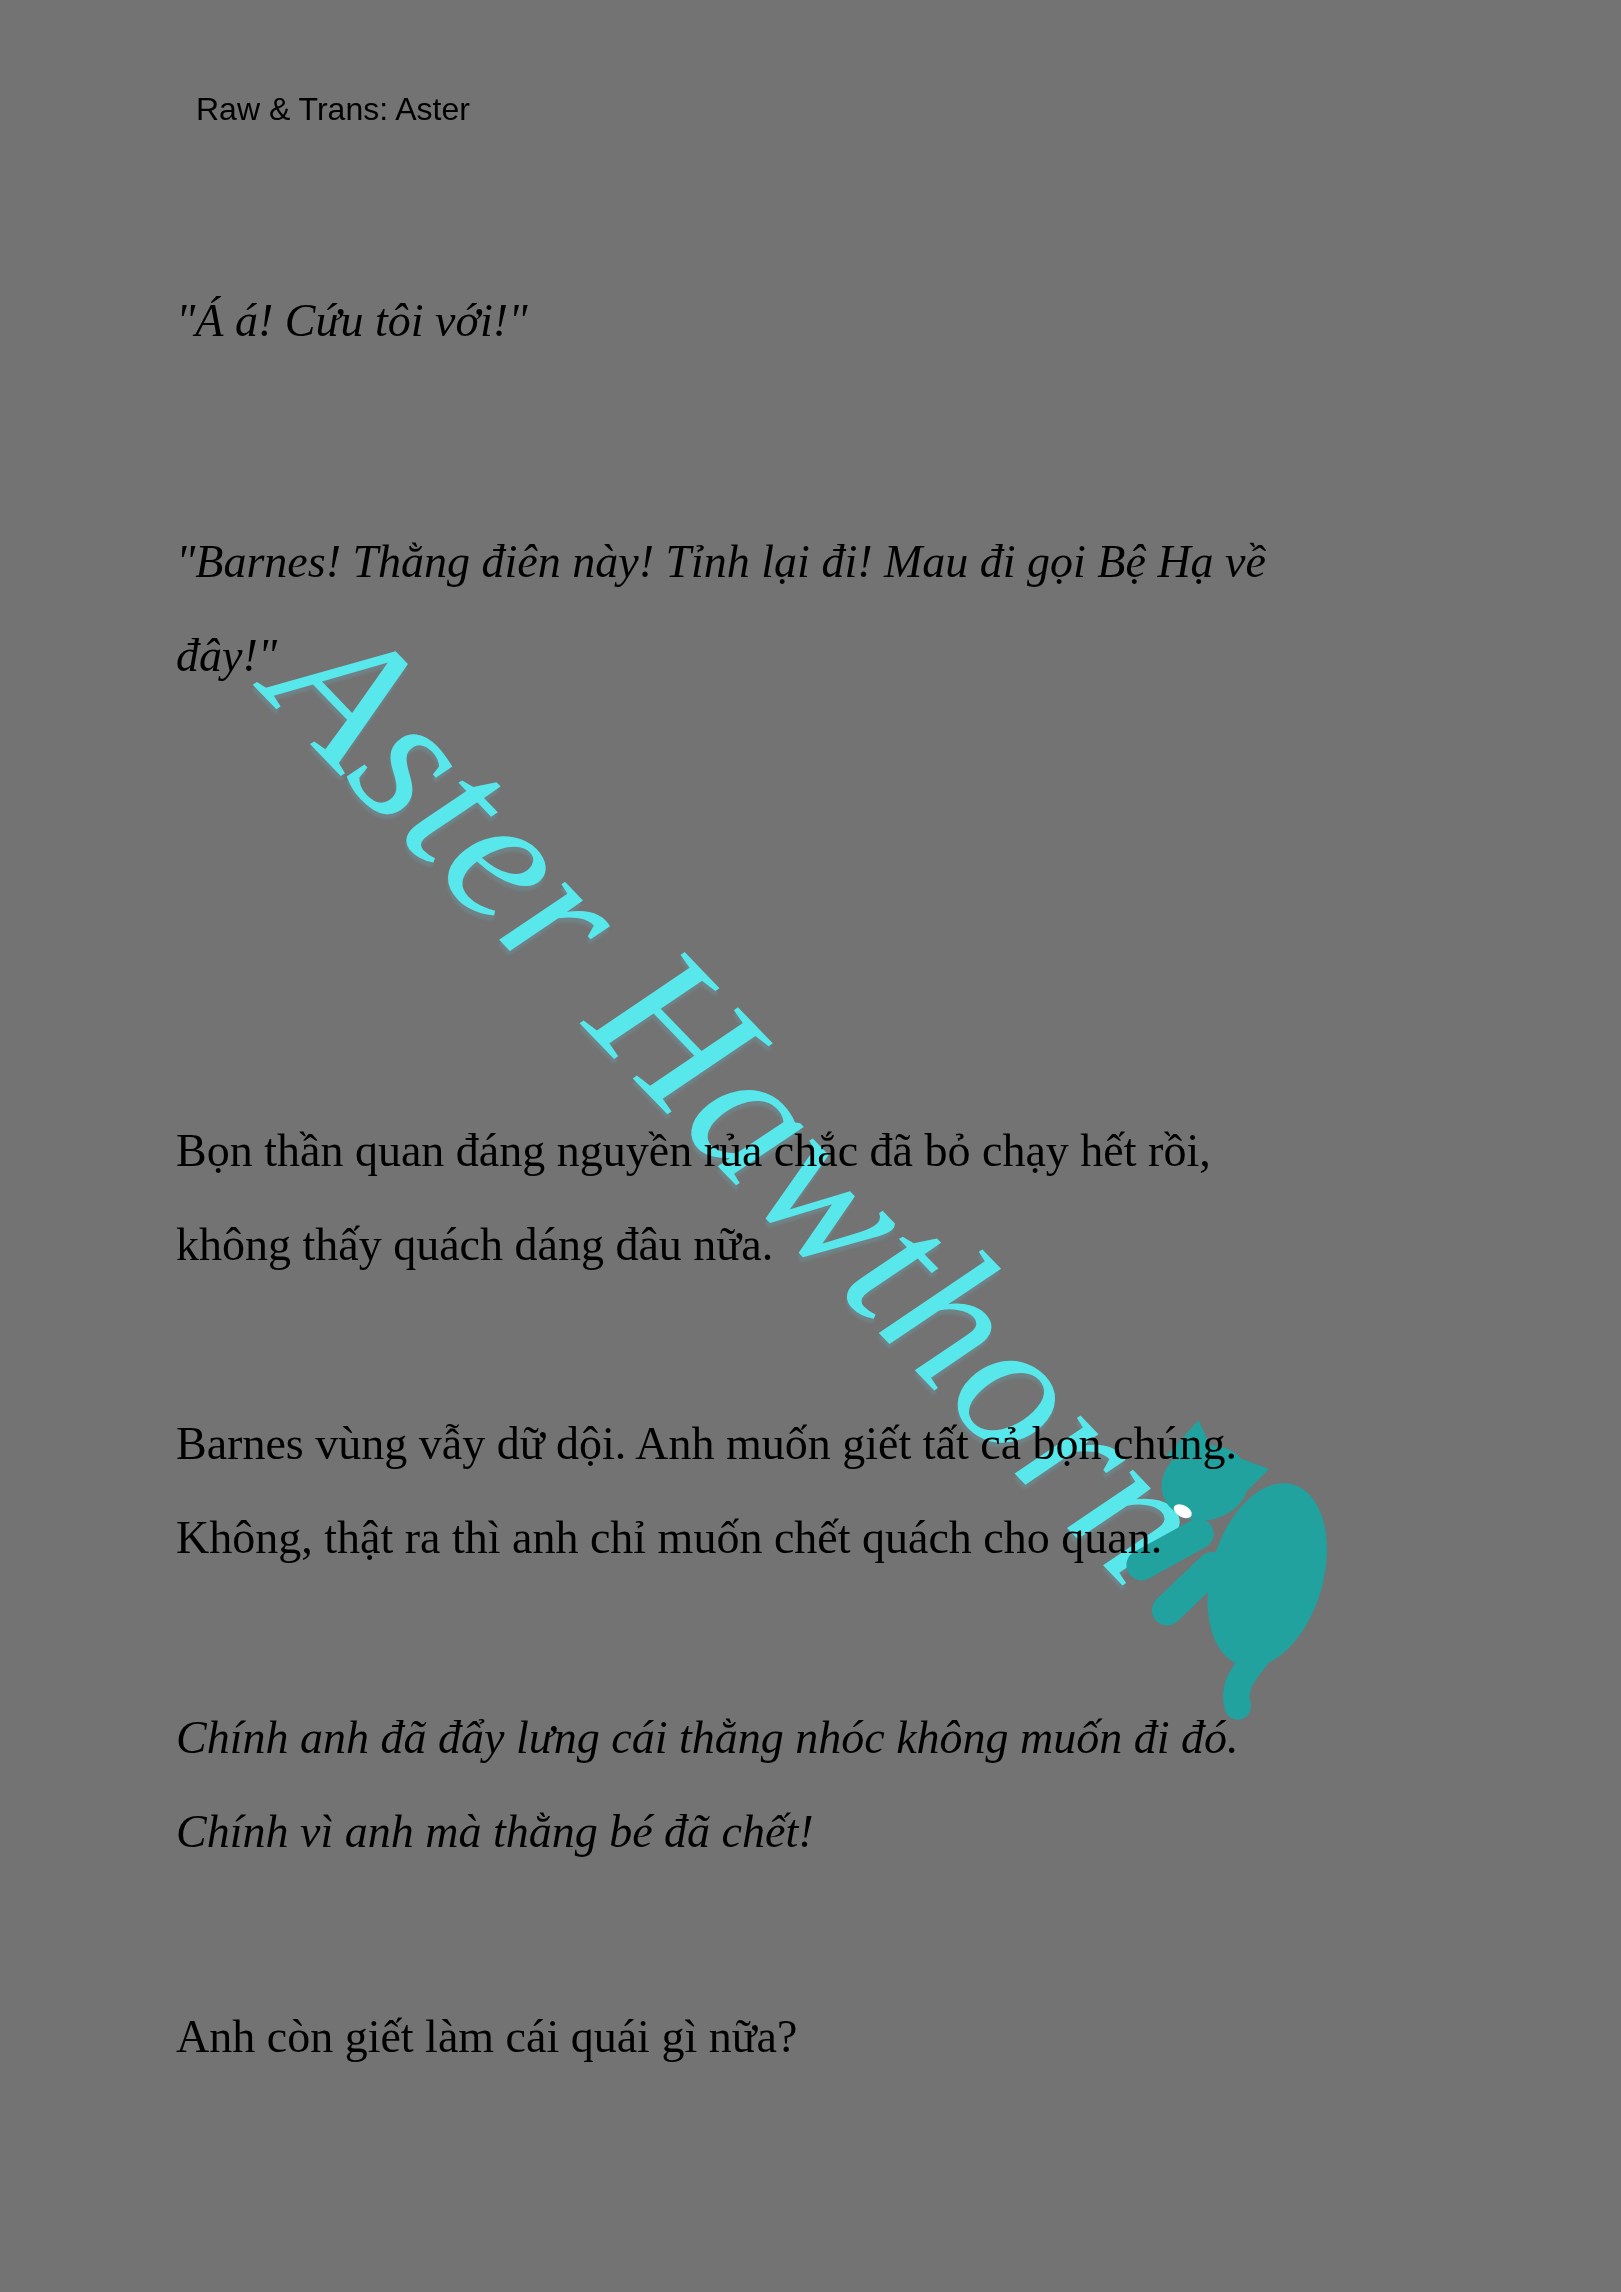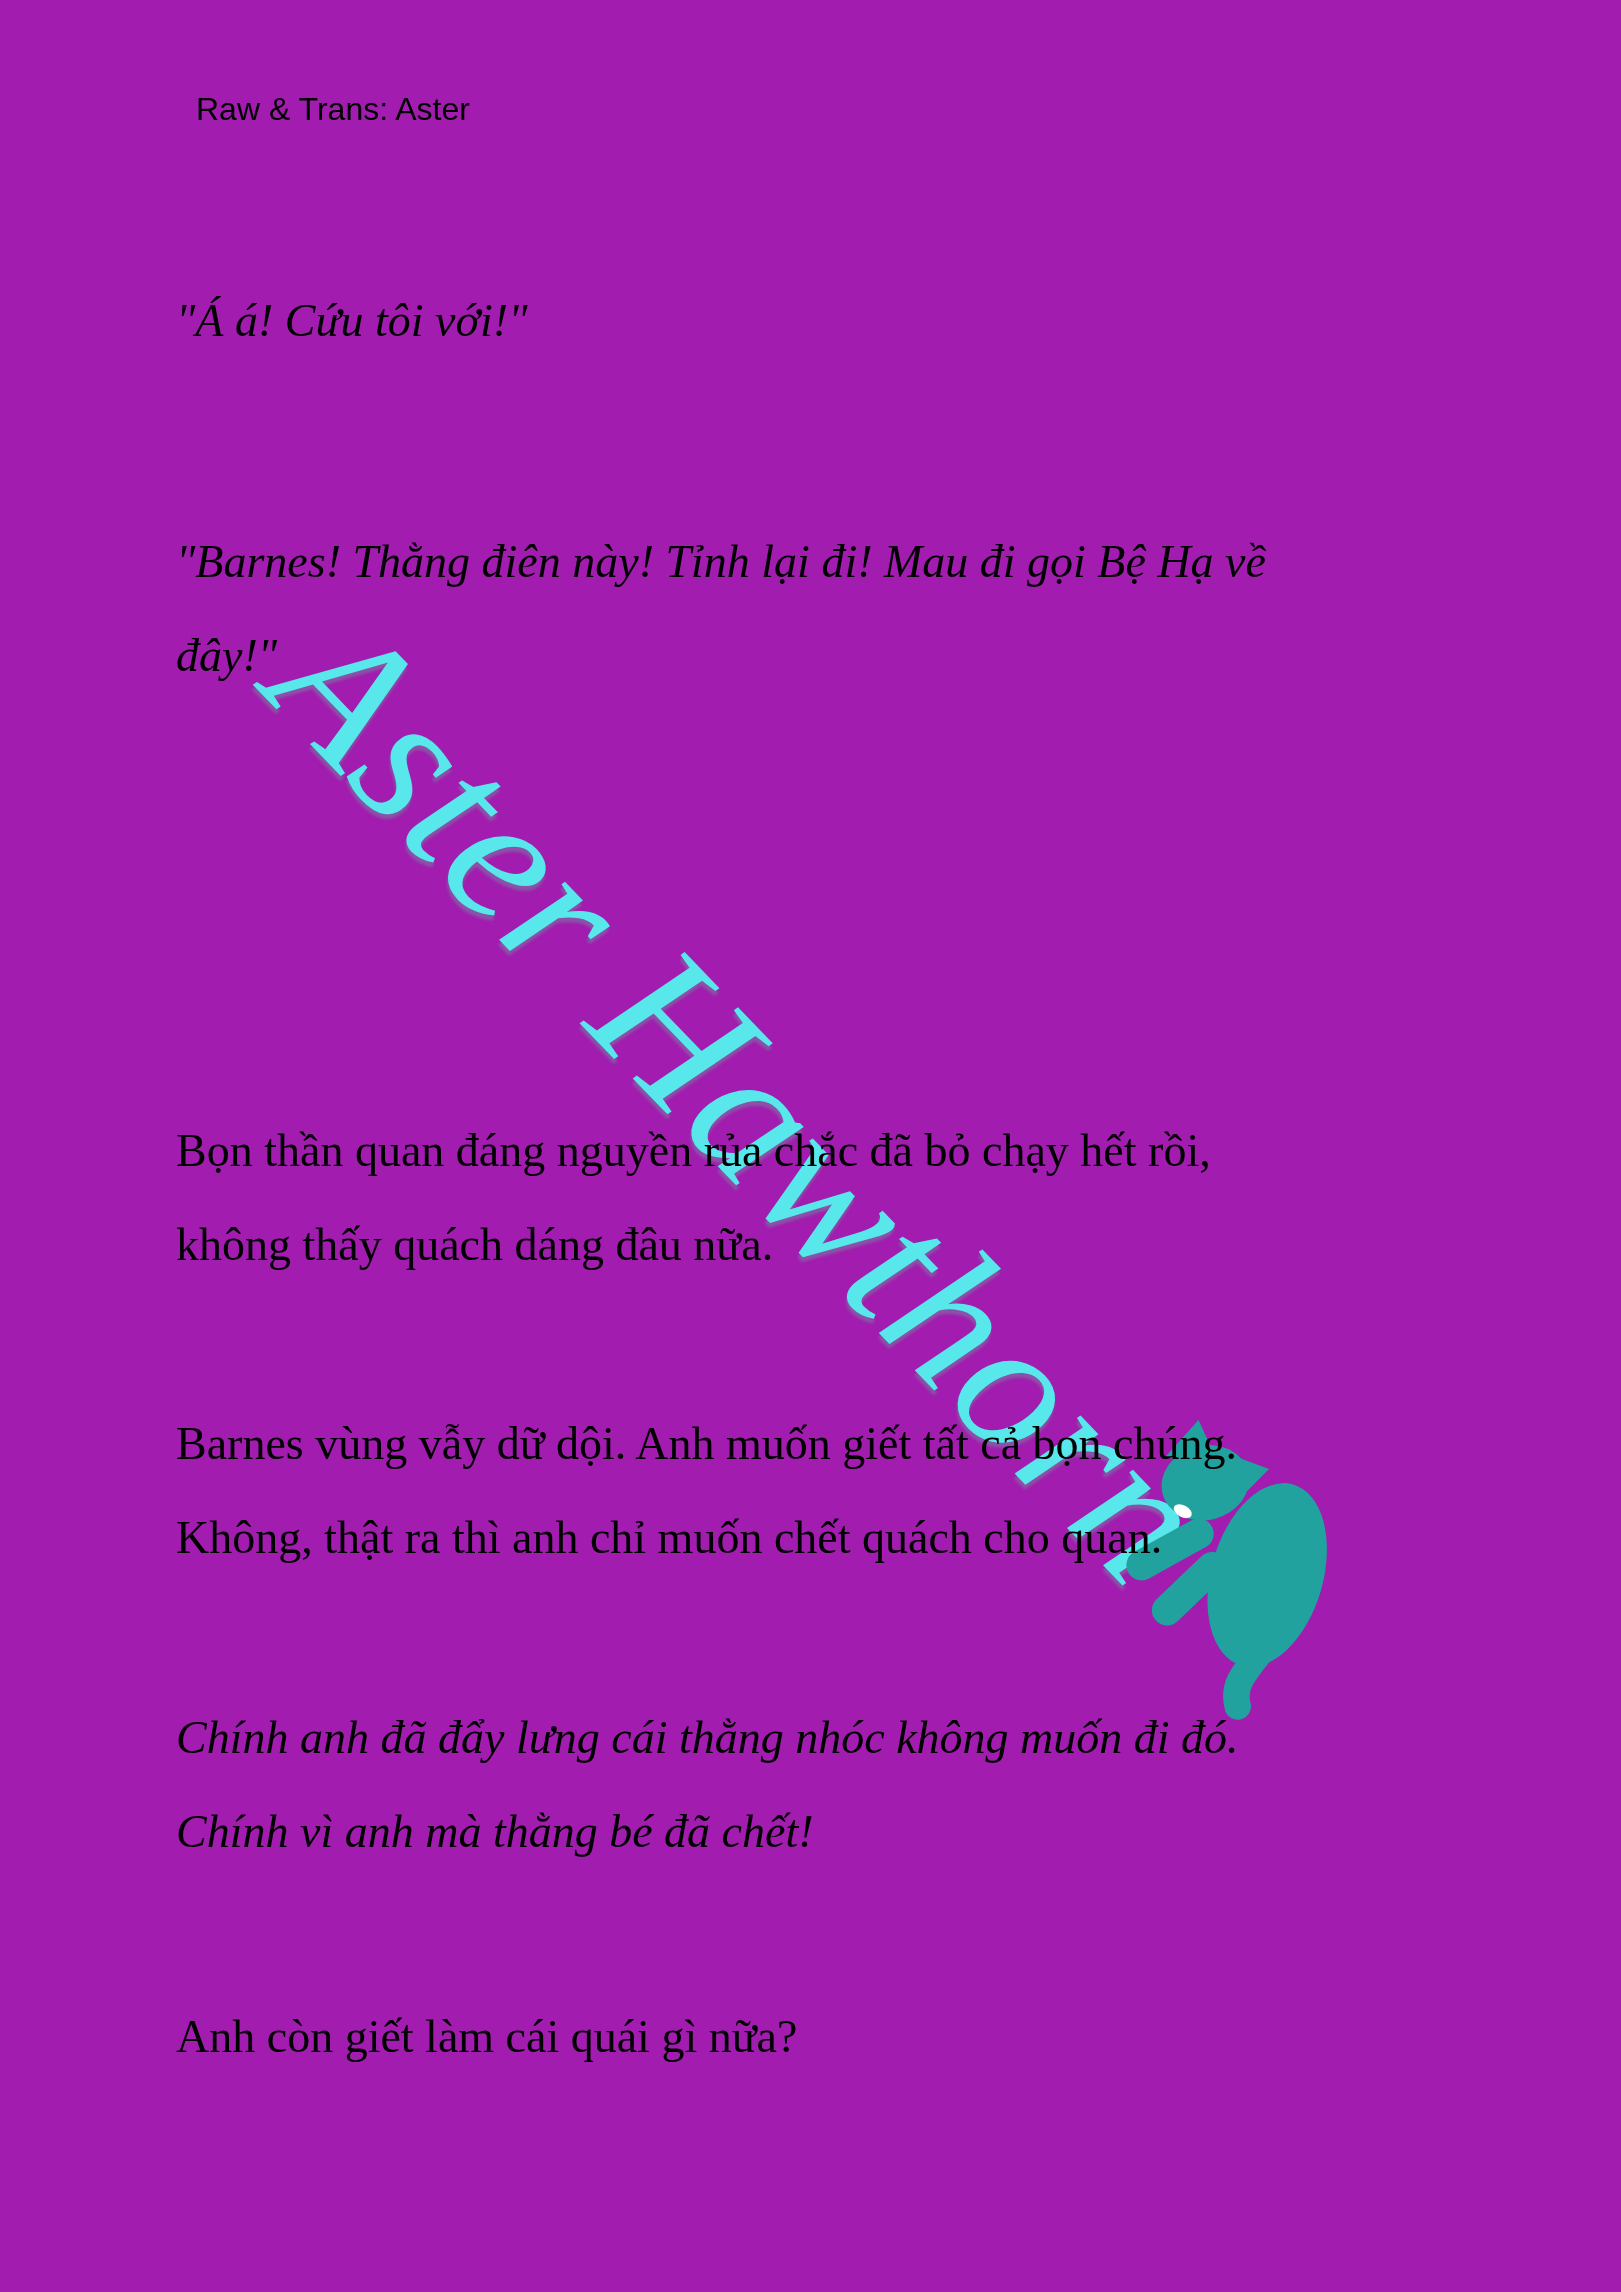--- a/index.html
+++ b/index.html
@@ -1,19 +1,19 @@
 <!DOCTYPE html>
 <html><head>
 <meta charset="utf-8">
 <style>
   html, body { margin:0; padding:0; background:#e8e8e8; }
   .page {
     position:relative;
     width:1621px; height:2293px;
-    background:#a21caf;
+    background:#737373;
     overflow:hidden;
     font-family:"Liberation Serif", serif;
     margin:0 auto;
   }
   .credit-header {
     position:absolute; left:196px; top:92px;
     font-family:"Liberation Sans", sans-serif;
     font-size:32px; line-height:1.1; color:#000;
   }
   .watermark {

